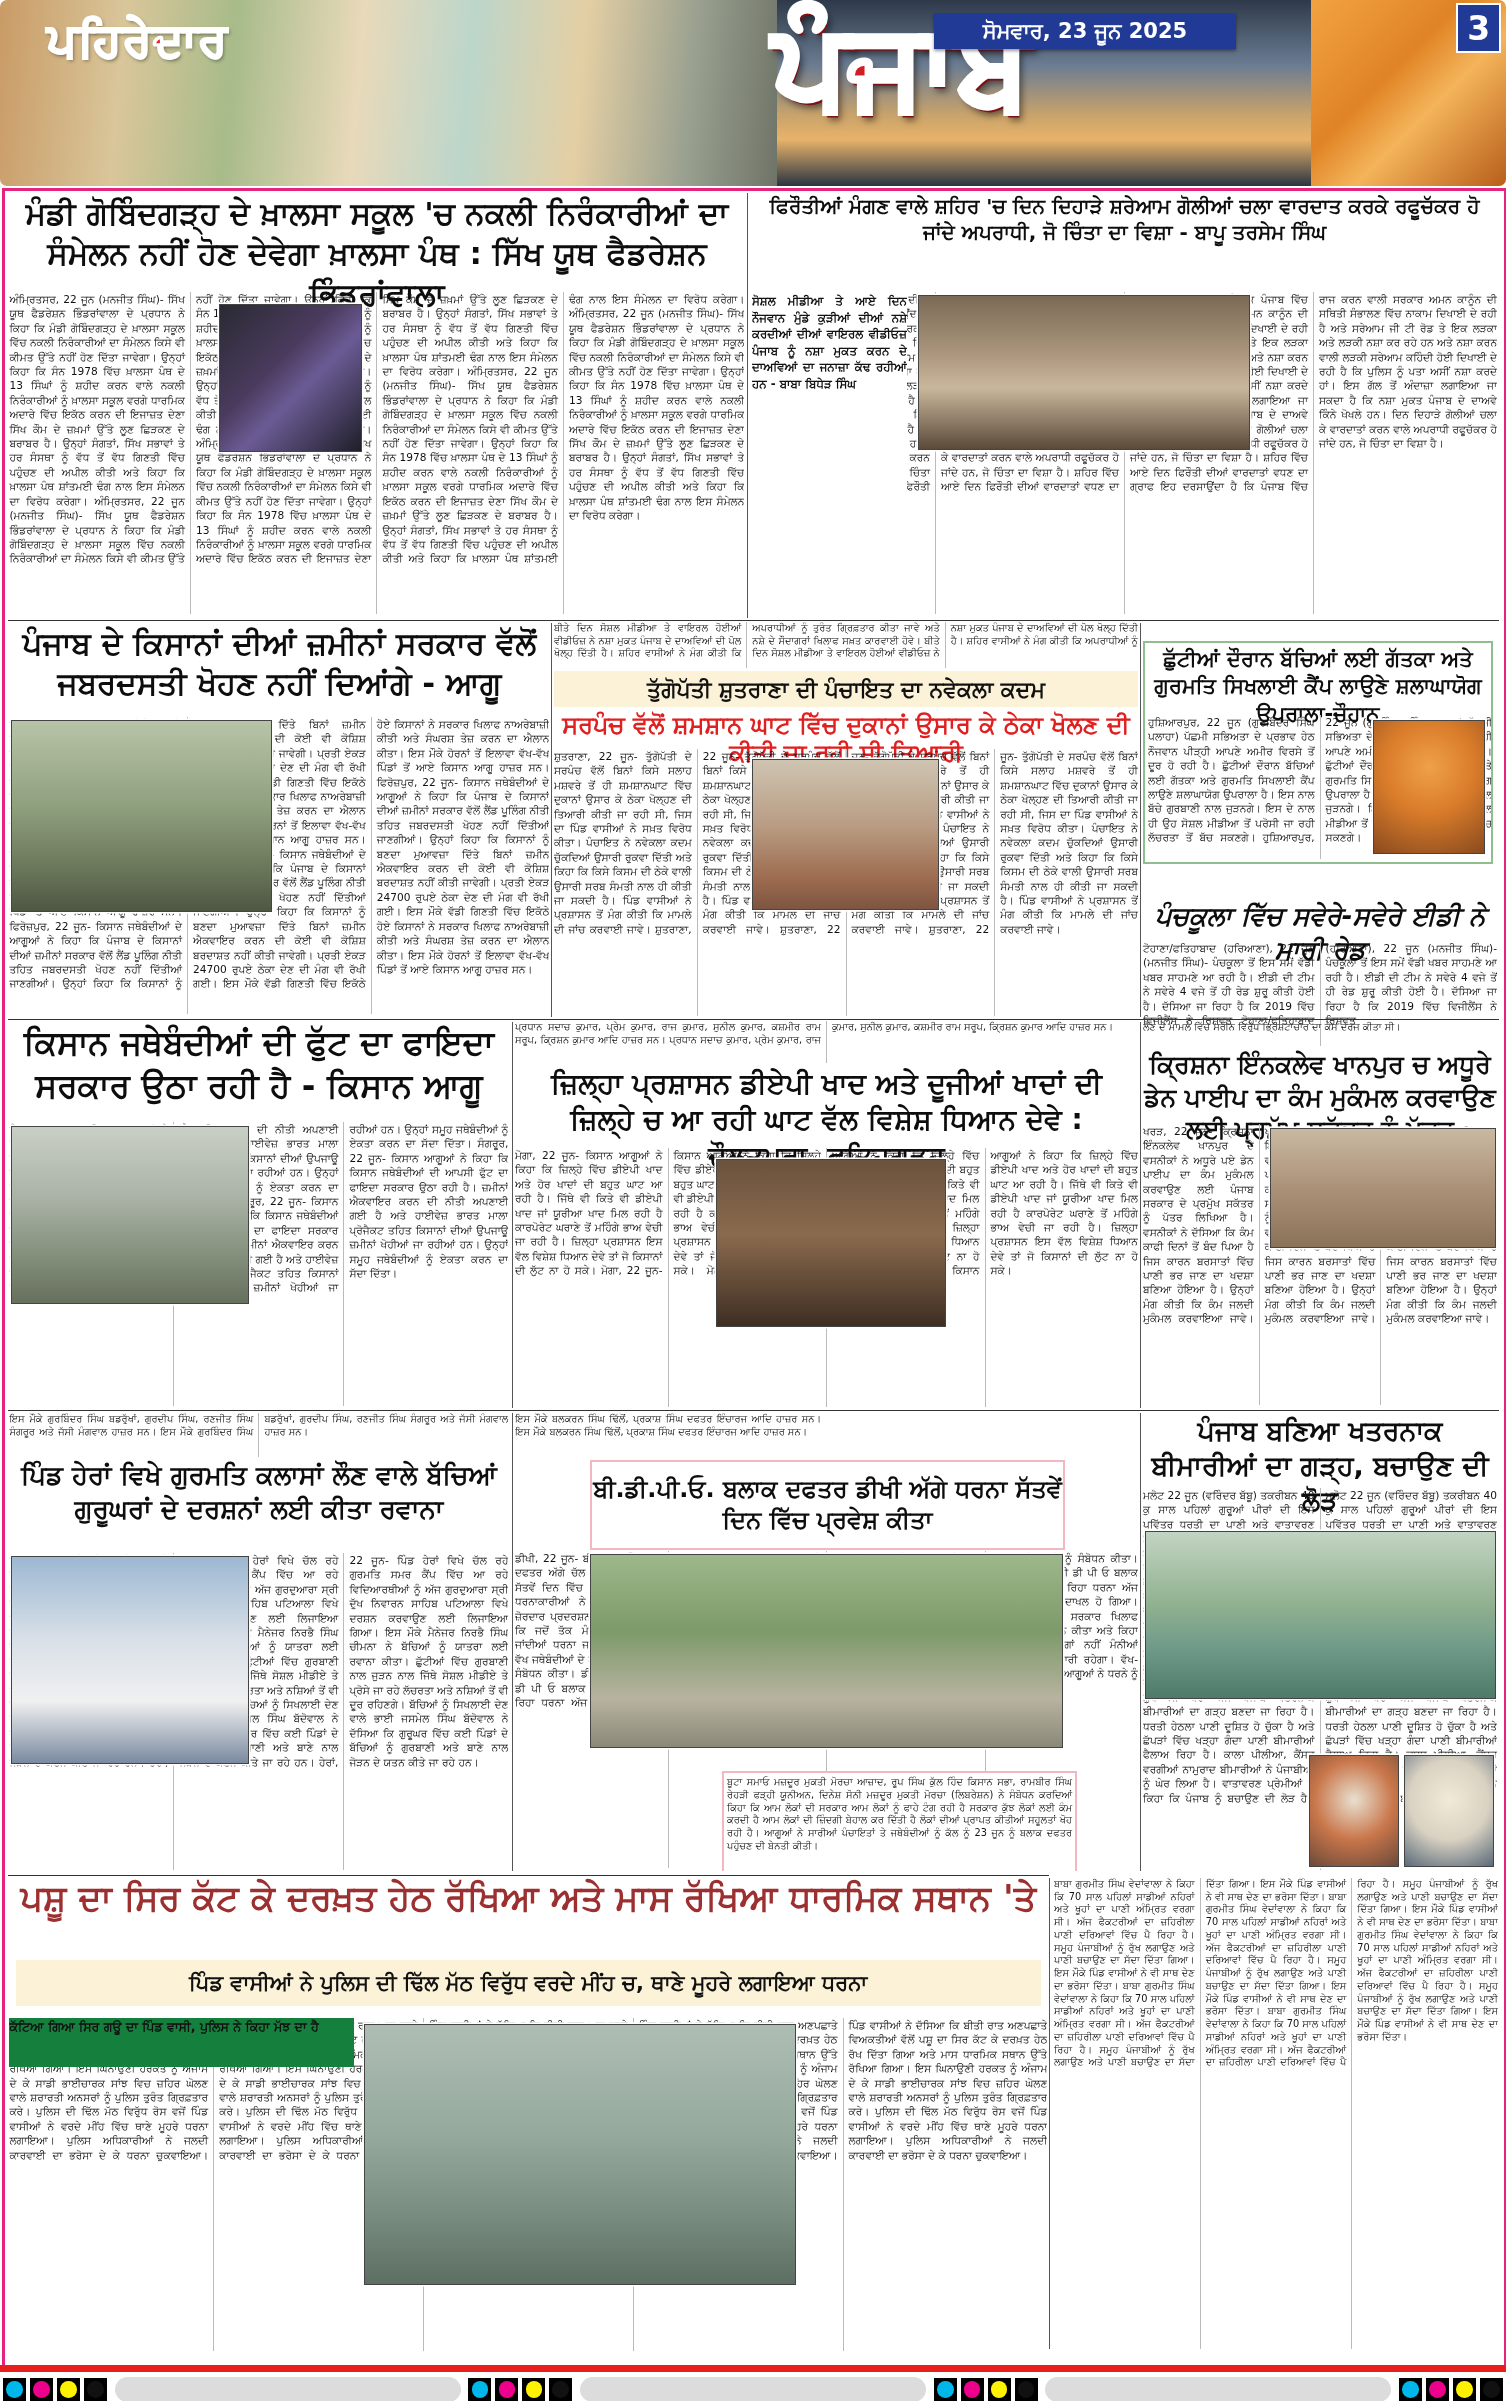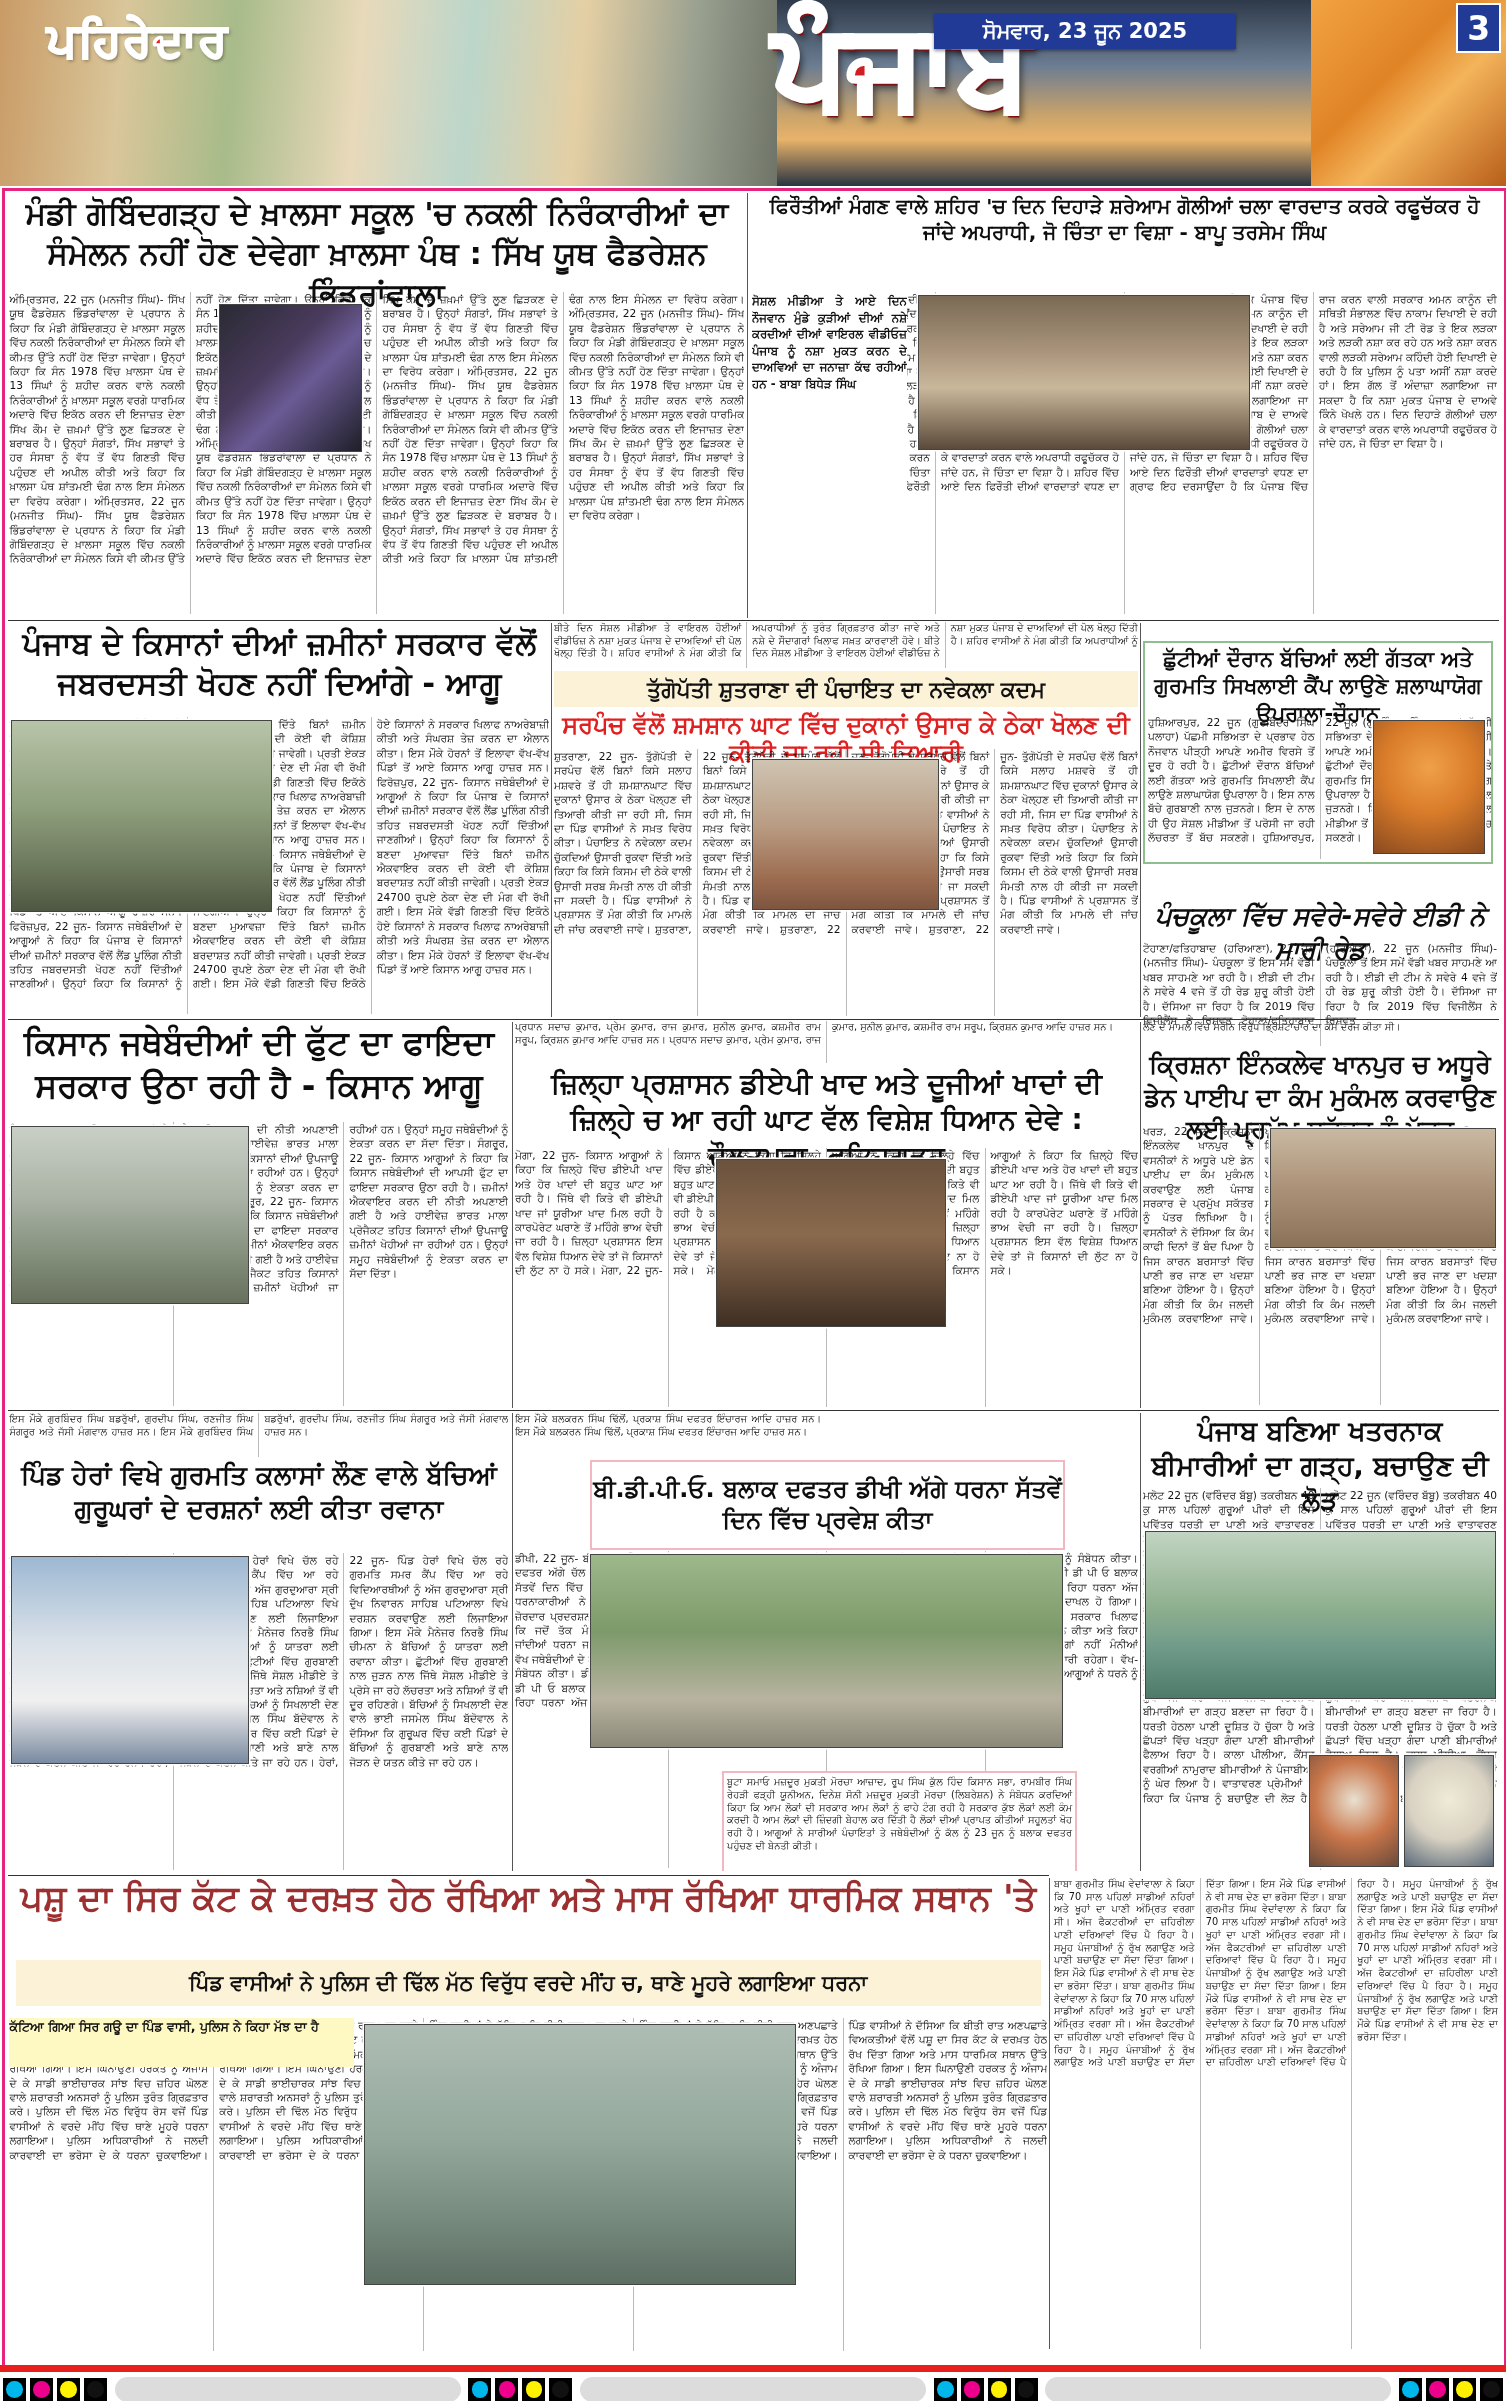--- a/index.html
+++ b/index.html
@@ -1,18 +1,18 @@
 <!DOCTYPE html>
 <html style="font-size:12.6px"><head>
 <meta charset="utf-8">
 <style>
   html,body{margin:0;padding:0;background:#fff;}
   body{width:1506px;height:2401px;position:relative;font-family:"DejaVu Sans",sans-serif;color:#111;overflow:hidden;}
   .abs{position:absolute;}
-  .banner{left:0;top:0;width:1506px;height:186px;overflow:hidden;}
+  .banner{left:0;top:0;width:1506px;height:186px;overflow:hidden;border-radius:7px;}
   .banner-left{left:0;top:0;width:777px;height:186px;background:linear-gradient(95deg,#c99b66 0%,#d9c69a 16%,#a8bb8a 30%,#e8d9ba 46%,#bcd6ca 60%,#e4cfa4 74%,#9aa190 88%,#6f7468 100%);}
   .banner-sky{left:777px;top:0;width:534px;height:186px;background:linear-gradient(180deg,#2e3a4a 0%,#6b7c92 35%,#c9a36b 62%,#e8b36a 75%,#2a3442 100%);}
   .banner-kids{left:1311px;top:0;width:195px;height:186px;background:linear-gradient(135deg,#f2a341 0%,#e08426 40%,#f4b45a 60%,#b85e1a 100%);}
   .masthead{left:47px;top:12.6px;font-size:46px;font-weight:800;color:#e8191f;-webkit-text-stroke:2px #fff;letter-spacing:1.6px;text-shadow:1.6px 2.4px 3.9px rgba(0,0,0,.45);}
   .edition{left:773px;top:11px;font-size:116px;line-height:.95;font-weight:800;color:#cf1f25;-webkit-text-stroke:4.7px #fff;text-shadow:2.4px 3.9px 0 #7d1216,4.7px 7px 7.9px rgba(0,0,0,.5);}
   .datebox{left:934px;top:12.6px;width:302px;height:36px;background:#203a96;color:#fff;font-size:21px;font-weight:bold;display:flex;align-items:center;justify-content:center;box-shadow:0 1.6px 3.1px rgba(0,0,0,.4);}
   .pagenum{right:4.7px;top:3.1px;width:41px;height:46px;background:#203a96;border:2.4px solid #fff;color:#fff;font-size:33px;font-weight:800;display:flex;align-items:center;justify-content:center;}
   .frame{left:1.6px;top:188px;width:1499px;height:2176px;border:3.1px solid #e6247e;pointer-events:none;}
   .art{overflow:hidden;}
   h2{margin:0;font-weight:800;text-align:center;line-height:1.3;color:#0d0d0d;}
@@ -35,21 +35,21 @@
   .ph-rain{background:linear-gradient(180deg,#aebdb4 0%,#93a89b 45%,#768a7d 75%,#5d6e63 100%);}
   .vdiv{width:0;border-left:0.8px solid #555;}
   .hdiv{height:0;border-top:1.6px solid #333;}
   .kicker{background:#fbf2d8;font-weight:800;font-size:22px;text-align:center;display:flex;align-items:center;justify-content:center;}
   .redhead{color:#e02020;font-weight:800;font-size:24px;text-align:center;}
   .standfirst{font-weight:800;font-size:11.8px;line-height:1.4;text-align:justify;background:#fff;}
   .greenbox{border:2.4px solid #8fbf8f;background:#fff;}
   .pinkborder{border:2.4px solid #f2b8c2;background:#fff;}
   .banner-head{color:#9c2f2f;font-weight:800;font-size:35px;text-align:center;line-height:1.15;}
   .subband{background:#fbf2d8;font-weight:800;font-size:21px;display:flex;align-items:center;justify-content:center;}
-  .lead{font-weight:800;font-size:12.6px;line-height:1.35;text-align:justify;background:#fef9c3;}
+  .lead{font-weight:800;font-size:12.6px;line-height:1.35;text-align:justify;background:#15803d;}
   .rule-red{background:#e8201d;}
   .regrow{left:0;top:2376px;width:1506px;height:27px;display:flex;align-items:center;gap:7.9px;padding:0 3.1px;box-sizing:border-box;}
   .chipgrp{display:flex;gap:3.9px;}
   .chip{width:23px;height:23px;background:#000;display:flex;align-items:center;justify-content:center;}
   .chip i{display:block;width:16.5px;height:16.5px;border-radius:50%;}
   .pill{flex:1;height:25px;background:#dcdcdc;border-radius:12.6px;}
 </style>
 </head>
 <body>
 

